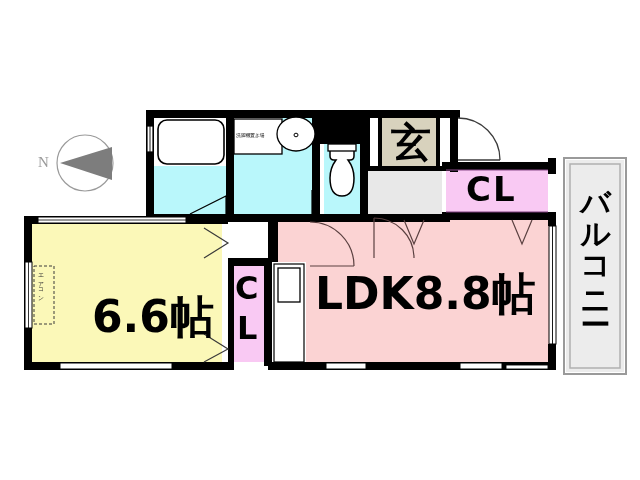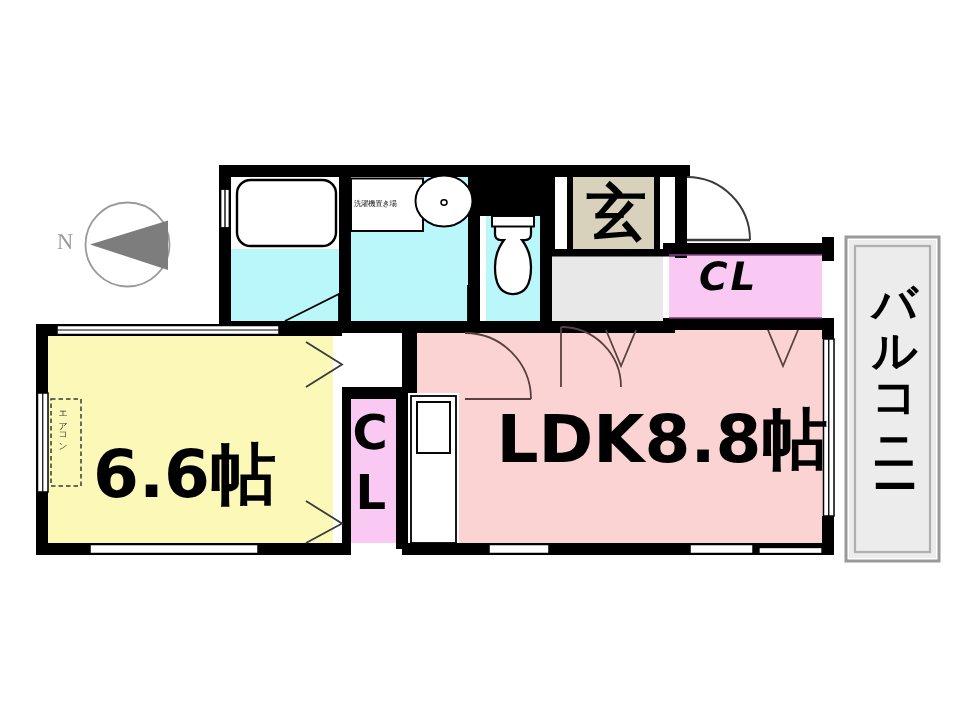--- a/index.html
+++ b/index.html
@@ -207,30 +207,30 @@
       <path d="M60 163 L112 147 L112 180 Z" fill="#7d7d7d"></path>
     </g>
   </svg>
 
   
 
   
   <div class="compass-n" style="left:38px; top:154px;">N</div>
 
   
-  <div class="txt" style="left:62px; top:295px; font-size:44px; letter-spacing:0px;">6.6帖</div>
-
-  
-  <div class="txt" style="left:315px; top:272px; font-size:44px; letter-spacing:0px;margin-left:16px;">LDK8.8帖</div>
+  <div class="txt" style="left:92px; top:295px; font-size:44px; letter-spacing:0px;">6.6帖</div>
+
+  
+  <div class="txt" style="left:315px; top:272px; font-size:44px; letter-spacing:0px;">LDK8.8帖</div>
 
   
   <div class="txt" style="left:391px; top:122px; font-size:40px;">玄</div>
 
   
-  <div class="txt" style="left:466px; top:172px; font-size:26px; letter-spacing:2px;font-style:italic;">CL</div>
+  <div class="txt" style="left:466px; top:172px; font-size:34px; letter-spacing:2px;">CL</div>
 
   
   <div class="txt" style="left:235px; top:272px; font-size:32px;">C</div>
   <div class="txt" style="left:237px; top:312px; font-size:32px;">L</div>
 
   
   <div class="vtxt" style="left:580px; top:168px; font-size:30px;">バルコニー</div>
 
   
   <div class="tiny" style="left:236px; top:132px;">洗濯機置き場</div>

